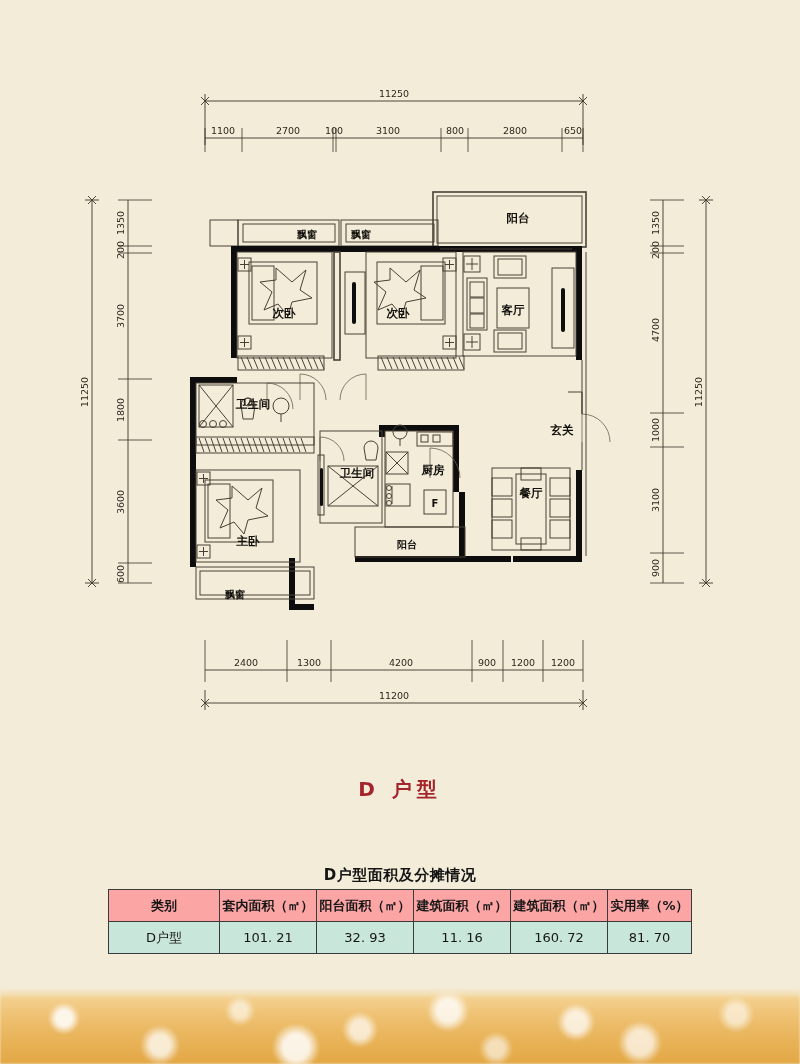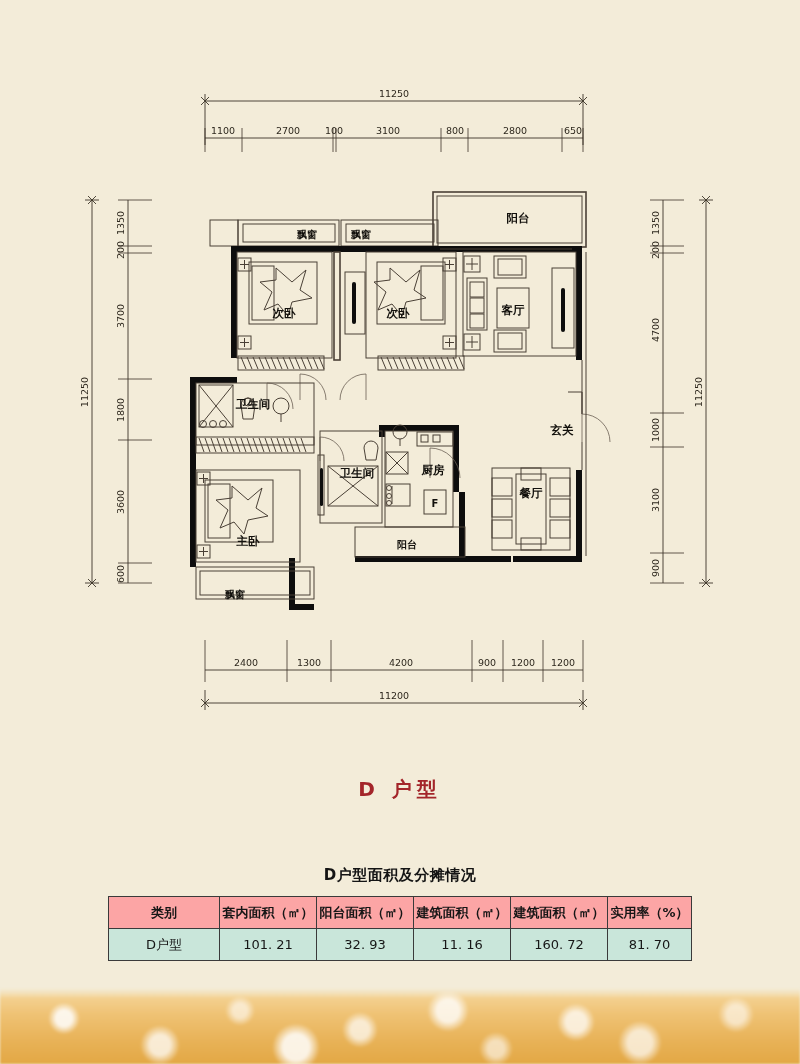--- a/index.html
+++ b/index.html
@@ -46,21 +46,21 @@
   
   .plan-title{
     position:absolute;left:0;right:0;top:776px;text-align:center;
     color:#a3252a;font-size:20px;letter-spacing:5px;font-weight:bold;
   }
 
   
   .tbl-wrap{position:absolute;left:0;right:0;top:866px;}
   .tbl-title{
     text-align:center;font-size:15px;color:#141414;font-weight:bold;
-    letter-spacing:.5px;margin-bottom:11px;
+    letter-spacing:.5px;margin-bottom:4px;
   }
   table.area-table{
     border-collapse:collapse;margin:0 auto;width:584px;
     border:1.6px solid #2a2a2a;
   }
   table.area-table td{
     border:1.1px solid #3a3a3a;
     text-align:center;font-size:13px;color:#161616;
     height:31px;padding:0 2px;white-space:nowrap;
   }

